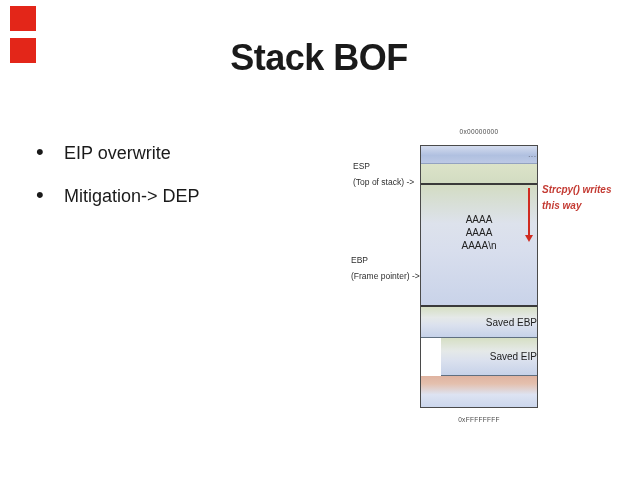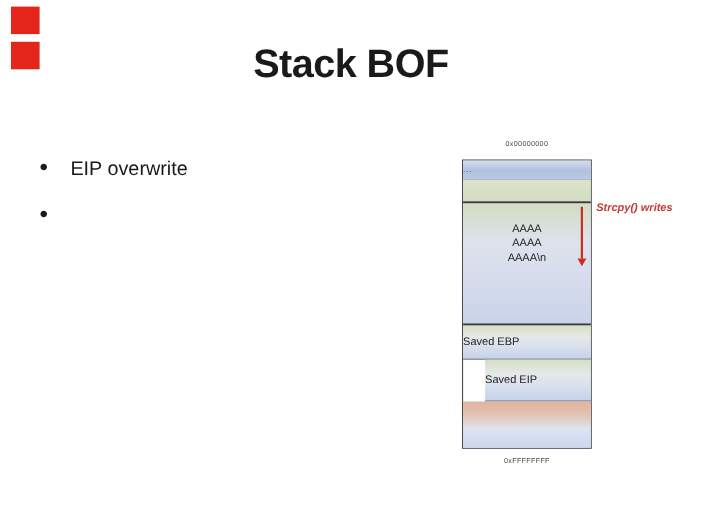--- a/index.html
+++ b/index.html
@@ -30,30 +30,30 @@
   .addr-top{top:128px;}
   .addr-bottom{top:416px;}
 
   .ptr-label{position:absolute;font-size:8.5px;line-height:9px;color:#2e2e2e;}
   .ptr-label .l2{margin-top:7px;white-space:nowrap;}
   .esp{left:353px;top:162px;}
   .ebp{left:351px;top:256px;}
 
   .stack-box{position:absolute;left:420px;top:145px;width:116px;height:261px;
              border:1px solid #4a4a4a;display:flex;flex-direction:column;}
-  .row{position:relative;display:flex;align-items:center;justify-content:flex-start;
+  .row{position:relative;display:flex;align-items:center;justify-content:flex-end;
        font-size:10px;color:#222;}
   .r1{height:17px;border-bottom:1px solid #93a2c0;
       background:linear-gradient(180deg,#d4dcee 0%,#b0c0e0 55%,#bcc9e5 100%);
       font-size:7px;color:#3a3a4a;letter-spacing:1px;}
   .r2{height:19px;border-bottom:2px solid #3a3a3a;
       background:linear-gradient(180deg,#dce3c8 0%,#d2dcc2 100%);}
   .r3{height:92px;border-bottom:2px solid #3a3a3a;
       background:linear-gradient(180deg,#d3dcc3 0%,#dde2ec 32%,#d8deed 55%,#c9d3e9 100%);
-      flex-direction:column;justify-content:flex-start;padding-top:17px;box-sizing:content-box;}
+      flex-direction:column;justify-content:flex-start;padding-top:28px;box-sizing:content-box;}
   .bufline{font-size:10px;line-height:13px;color:#222;}
   .r4{height:30px;border-bottom:1px solid #5f6f80;
       background:linear-gradient(180deg,#d6dfc4 0%,#e5e9e8 35%,#dbe1ee 60%,#c6d2e9 100%);}
   .r5{height:37px;border-bottom:1px solid #5f6f80;
       background:linear-gradient(180deg,#d6dfc4 0%,#e5e9e8 35%,#dbe1ee 60%,#c6d2e9 100%);margin-left:20px;}
   .r6{height:30px;border-bottom:1px solid #5f6f80;
       background:linear-gradient(180deg,#d6dfc4 0%,#e5e9e8 35%,#dbe1ee 60%,#c6d2e9 100%);}
   .r7{flex:1;
       background:linear-gradient(180deg,#dfb3a0 0%,#e4c0ae 25%,#dde3f2 60%,#ccd7ed 100%);}
 
@@ -77,28 +77,37 @@
 
   <h1 class="title">Stack BOF</h1>
 
   <ul class="bullets">
     <li class="bullet-item">
       <span class="dot">•</span>
       <span class="btext">EIP overwrite</span>
     </li>
     <li class="bullet-item">
       <span class="dot">•</span>
+      <span class="btext">Mitigation-&gt; DEP</span>
     </li>
   </ul>
 
   <div class="diagram">
 
     <div class="addr addr-top">0x00000000</div>
 
+    <div class="ptr-label esp">
+      <div>ESP</div>
+      <div class="l2">(Top of stack) -&gt;</div>
+    </div>
 
+    <div class="ptr-label ebp">
+      <div>EBP</div>
+      <div class="l2">(Frame pointer) -&gt;</div>
+    </div>
 
     <div class="stack-box">
       <div class="row r1">
         <span>...</span>
       </div>
       <div class="row r2"></div>
       <div class="row r3">
         <div class="bufline">AAAA</div>
         <div class="bufline">AAAA</div>
         <div class="bufline">AAAA\n</div>
@@ -112,18 +121,19 @@
       <div class="row r7"></div>
     </div>
 
     <div class="arrow">
       <div class="arrow-line"></div>
       <div class="arrow-head"></div>
     </div>
 
     <div class="annotation">
       <div>Strcpy() writes</div>
+      <div>this way</div>
     </div>
 
     <div class="addr addr-bottom">0xFFFFFFFF</div>
 
   </div>
 </div>
 
 </body></html>

